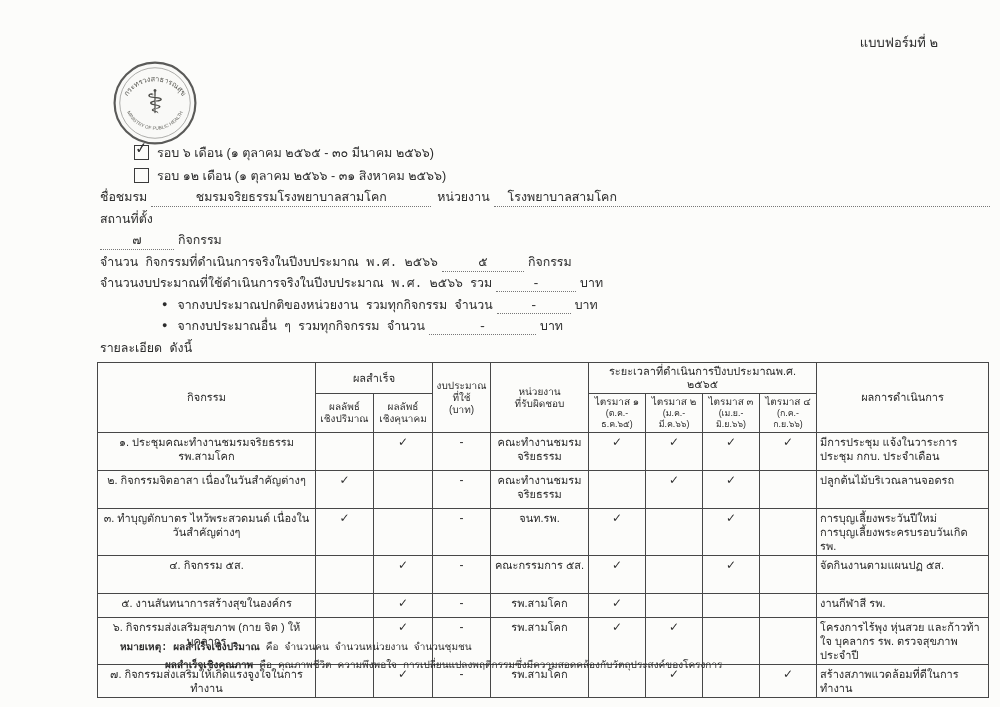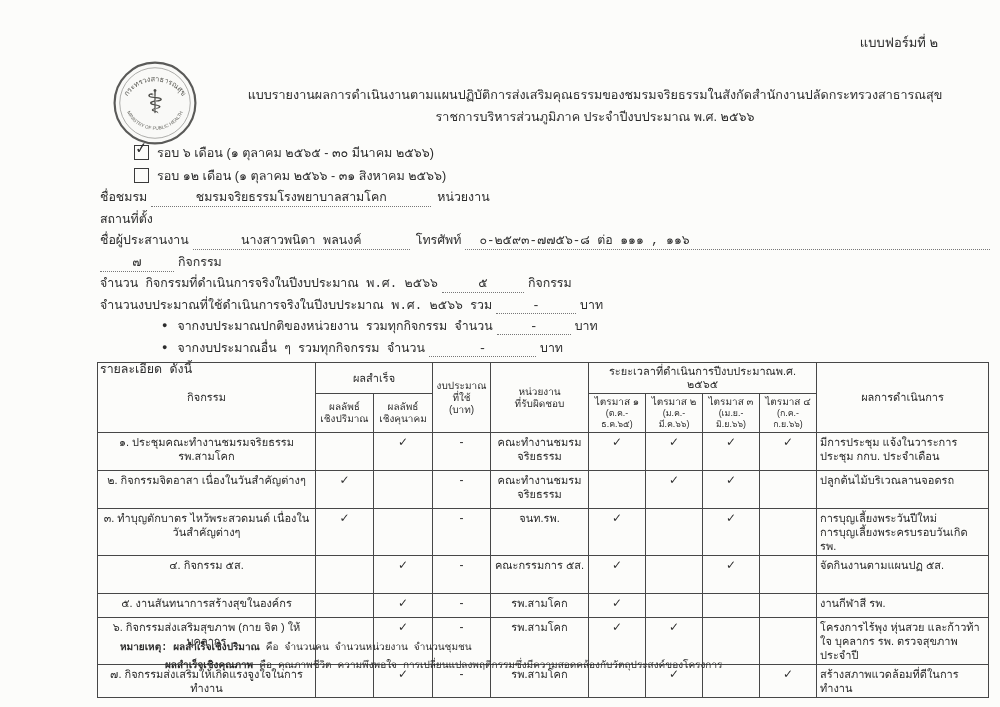--- a/index.html
+++ b/index.html
@@ -64,24 +64,20 @@
       <text font-size="8.5" fill="#55554f" font-family="Liberation Sans, sans-serif">
         <textPath href="#arcTop" startOffset="50%" text-anchor="middle">กระทรวงสาธารณสุข</textPath>
       </text>
       <text font-size="5.6" fill="#6a6a64" font-family="Liberation Sans, sans-serif">
         <textPath href="#arcBot" startOffset="50%" text-anchor="middle">MINISTRY OF PUBLIC HEALTH</textPath>
       </text>
       <text x="50" y="62" font-size="38" fill="#4c4c48" text-anchor="middle">⚕</text>
     </svg>
   </div>
 
-  <div class="titles">
-    <div class="t1">แบบรายงานผลการดำเนินงานตามแผนปฏิบัติการส่งเสริมคุณธรรมของชมรมจริยธรรมในสังกัดสำนักงานปลัดกระทรวงสาธารณสุข</div>
-    <div class="t2">ราชการบริหารส่วนภูมิภาค ประจำปีงบประมาณ พ.ศ. ๒๕๖๖</div>
-  </div>
 
   <div class="periods">
     <div class="period-row">
       <span class="cb">
         <span class="mark">✓</span>
       </span>
       <span>รอบ ๖ เดือน (๑ ตุลาคม ๒๕๖๕ - ๓๐ มีนาคม ๒๕๖๖)</span>
     </div>
     <div class="period-row">
       <span class="cb">
@@ -89,29 +85,24 @@
       </span>
       <span>รอบ ๑๒ เดือน (๑ ตุลาคม ๒๕๖๖ - ๓๑ สิงหาคม ๒๕๖๖)</span>
     </div>
   </div>
 
   <div class="fields">
     <div class="fline">
       <span class="lbl">ชื่อชมรม</span>
       <span class="dot" style="width:268px">ชมรมจริยธรรมโรงพยาบาลสามโคก</span>
       <span class="lbl" style="padding-left:6px">หน่วยงาน</span>
+      <span class="dot fill left">โรงพยาบาลสามโคก</span>
     </div>
     <div class="fline">
       <span class="lbl">สถานที่ตั้ง</span>
-    </div>
-    <div class="fline">
-      <span class="lbl">ชื่อผู้ประสานงาน</span>
-      <span class="dot" style="width:205px">นางสาวพนิดา พลนงค์</span>
-      <span class="lbl" style="padding-left:6px">โทรศัพท์</span>
-      <span class="dot fill left">๐-๒๕๙๓-๗๗๕๖-๘  ต่อ ๑๑๑ , ๑๑๖</span>
     </div>
     <div class="fline">
       <span class="dot" style="width:62px">๗</span>
       <span class="suffix">กิจกรรม</span>
     </div>
     <div class="fline">
       <span class="lbl">จำนวน กิจกรรมที่ดำเนินการจริงในปีงบประมาณ พ.ศ. ๒๕๖๖</span>
       <span class="dot" style="width:70px">๕</span>
       <span class="suffix">กิจกรรม</span>
     </div>

